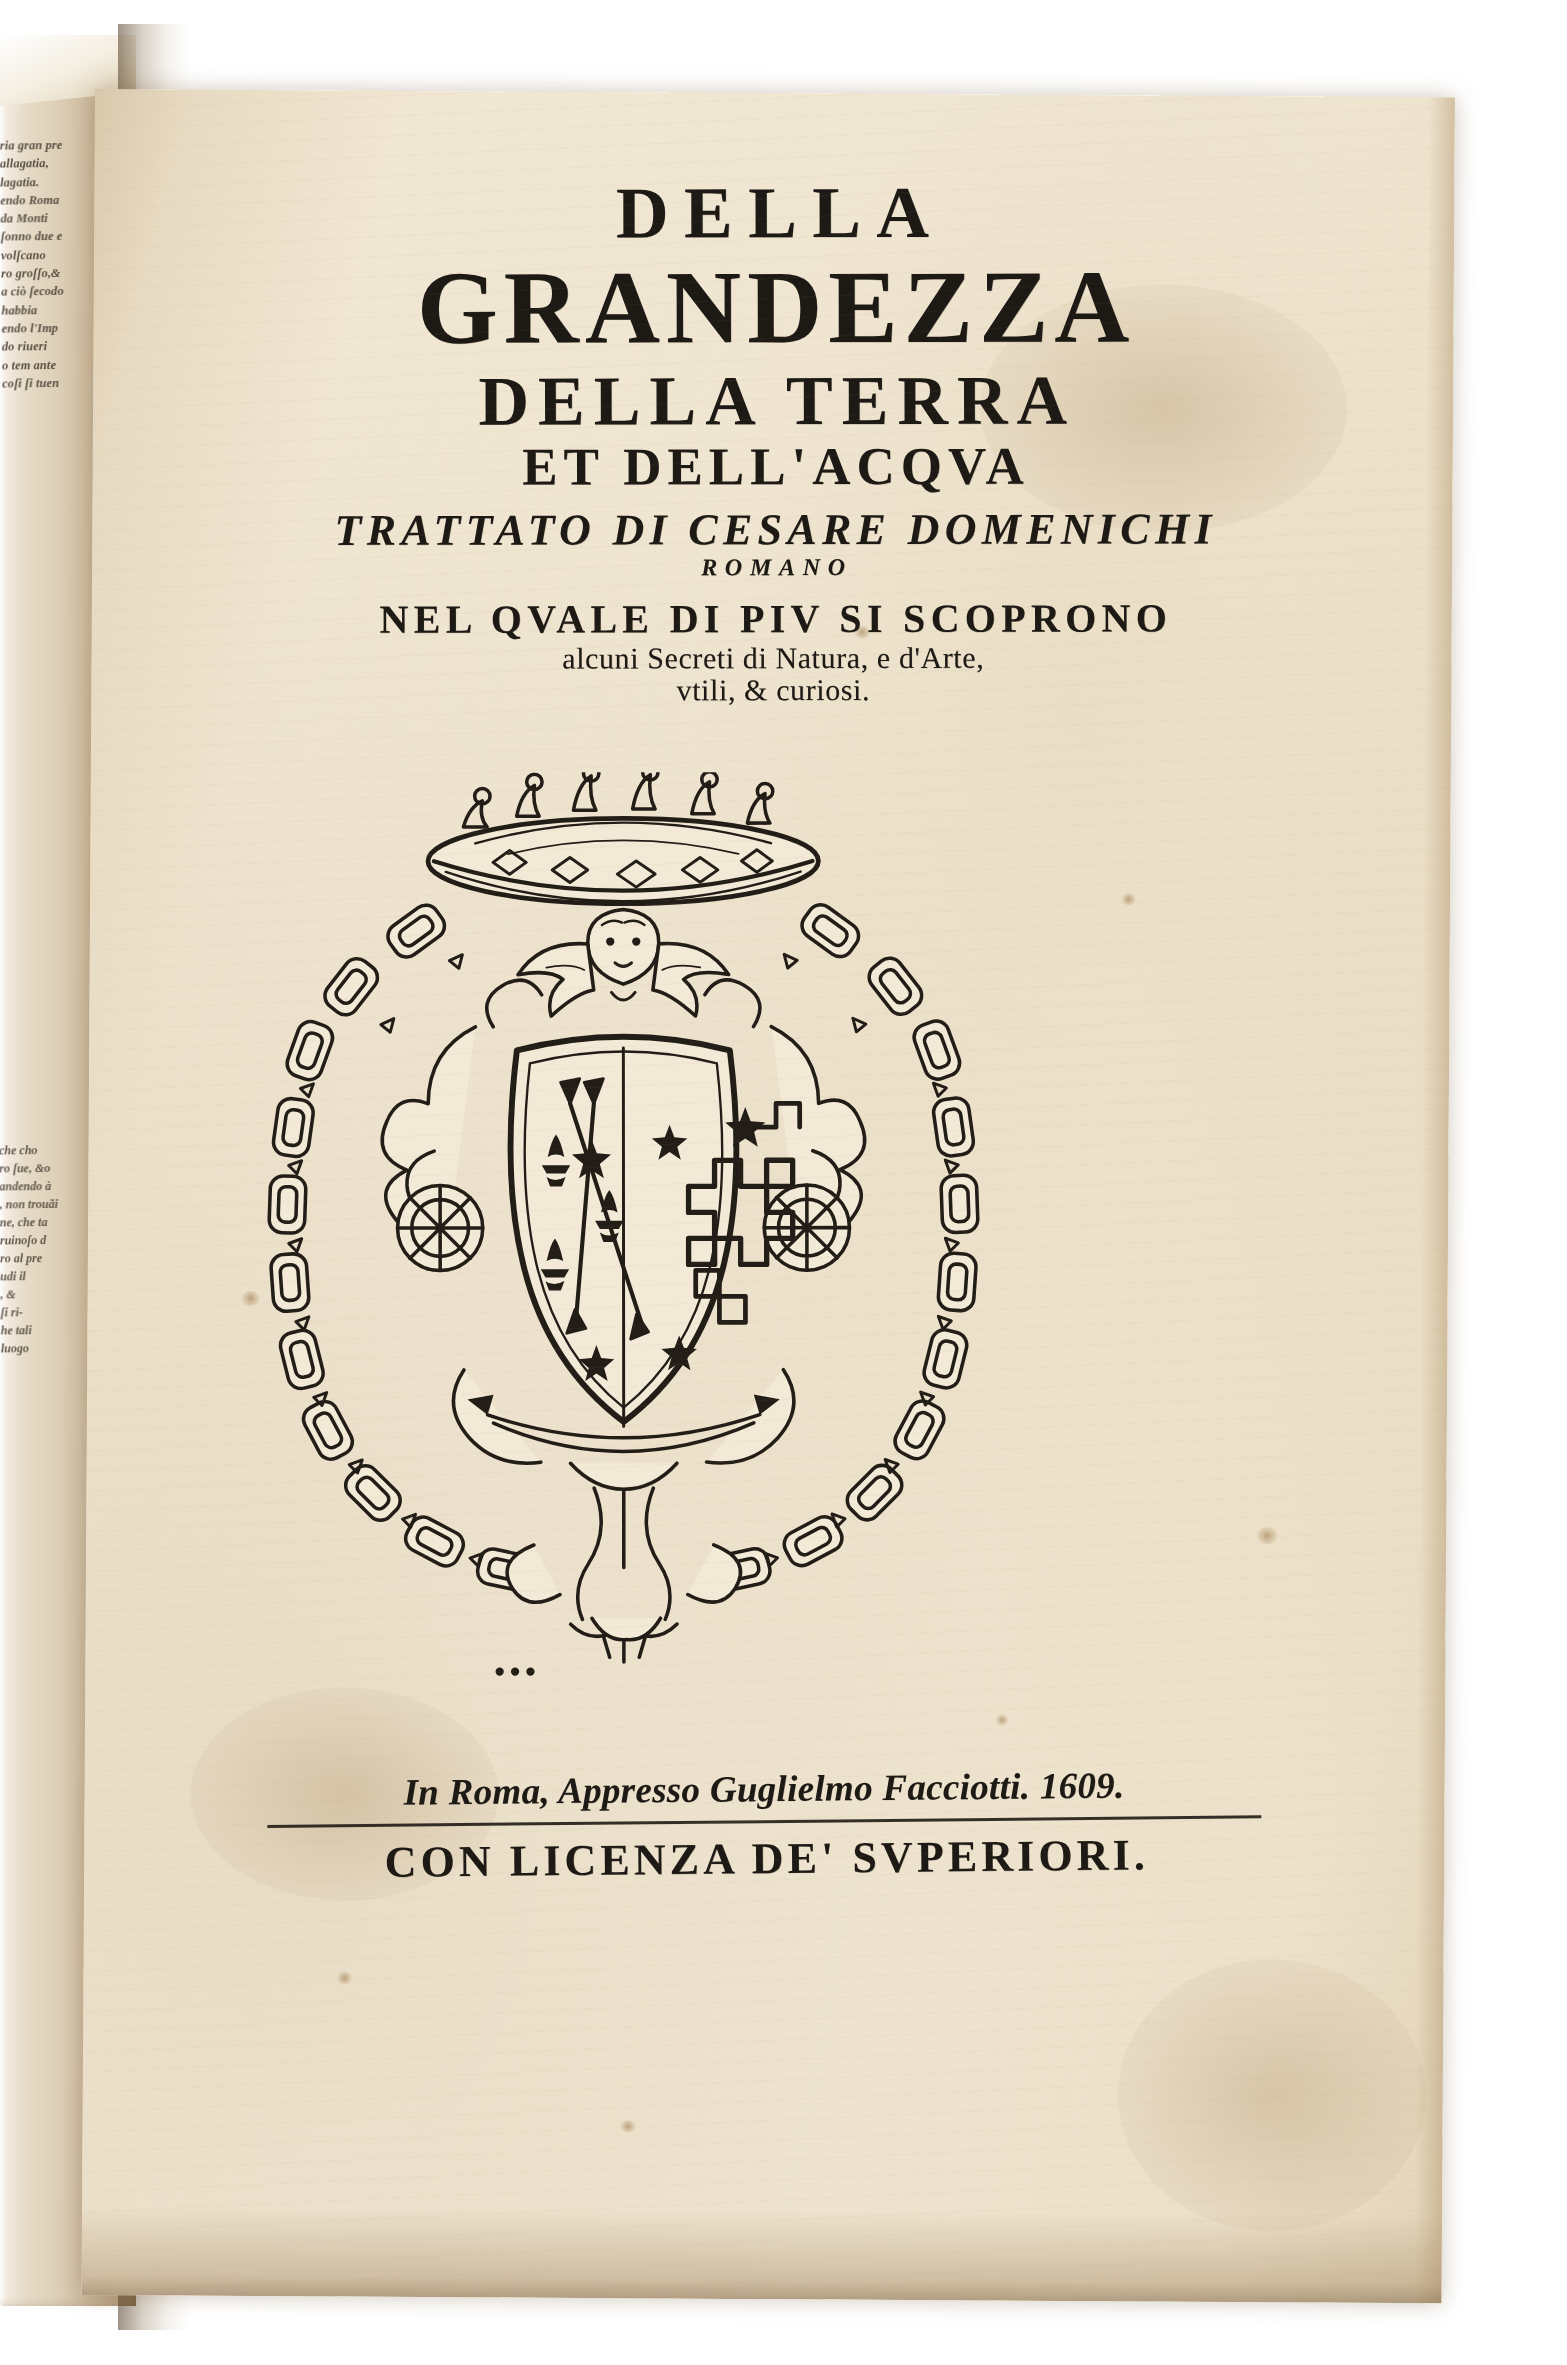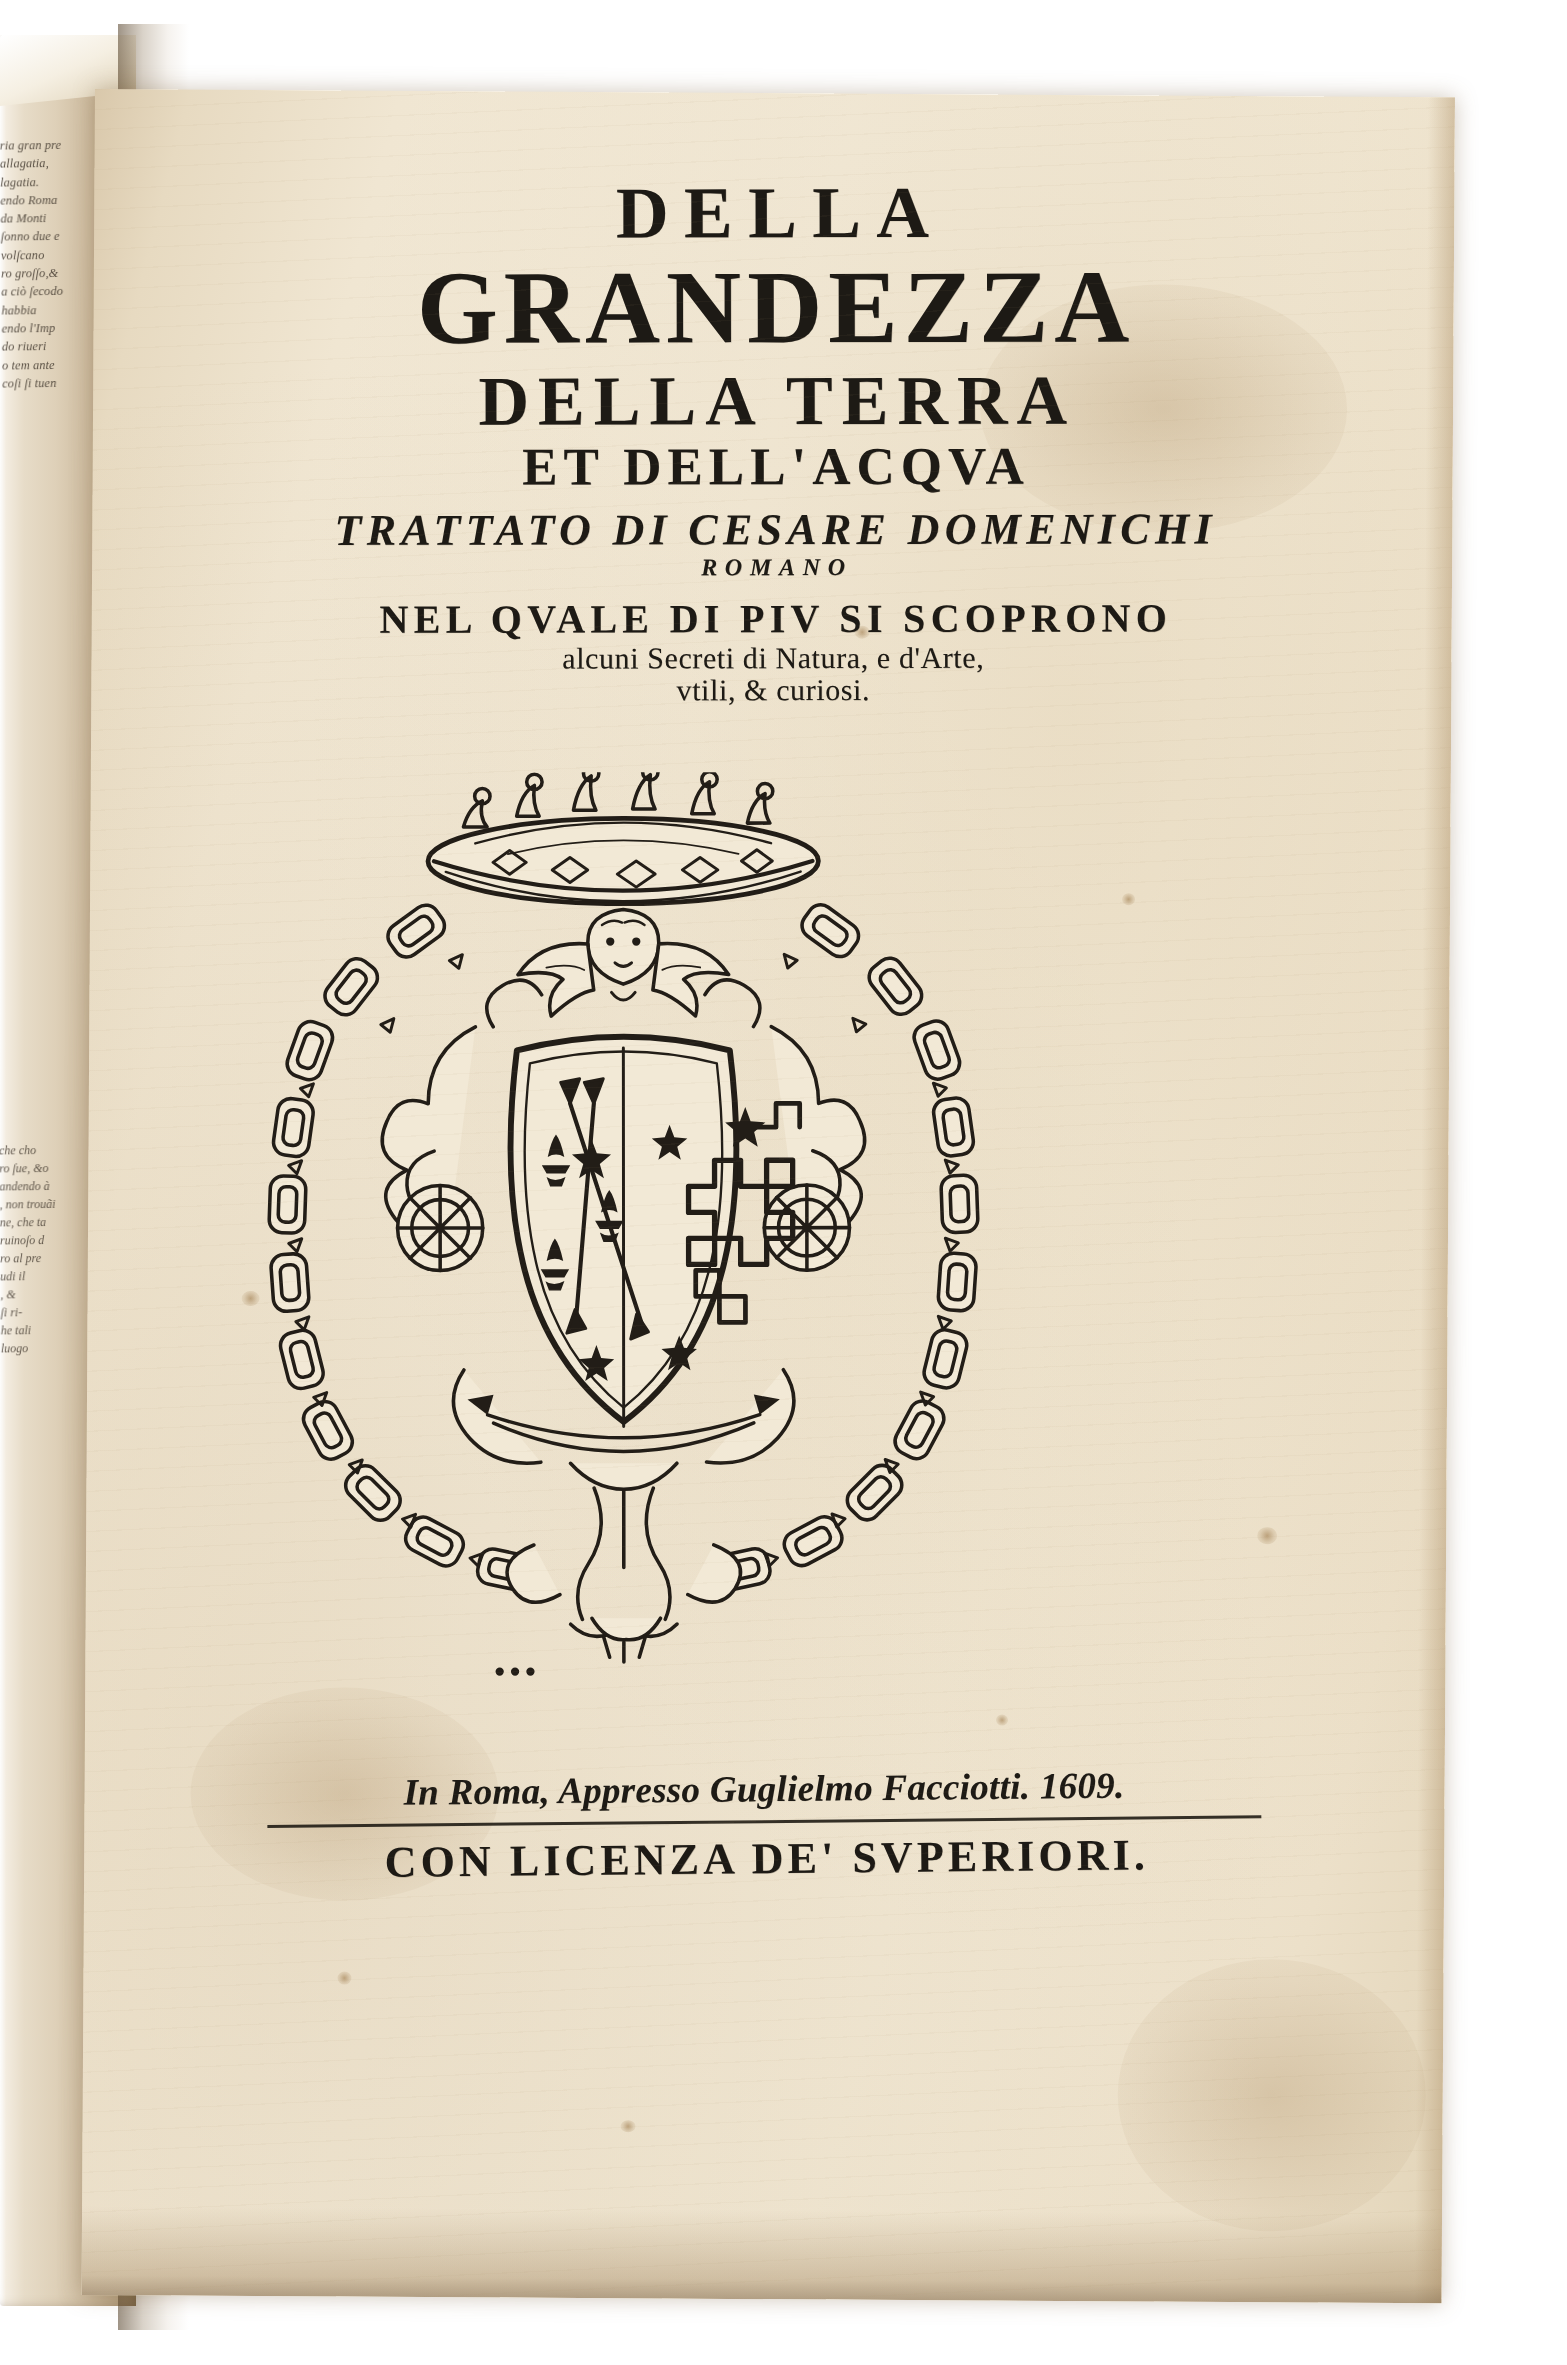--- a/index.html
+++ b/index.html
@@ -32,20 +32,21 @@
         #ffffff 0px,
         #f3ece0 6px,
         #e7dcc8 24px,
         #ded0b8 56px,
         #cdbb9f 89px,
         #b9a484 118px,
         #9d8766 136px);
     border-radius: 2.4px 0 0 3.5px;
     box-shadow: inset -7px 0 13px -4.7px rgba(90,70,45,0.55);
     overflow: hidden;
+    font-weight: bold;
   }
   #verso-top-fold {
     position: absolute;
     left: 0;
     top: 0;
     width: 136px;
     height: 71px;
     background: linear-gradient(160deg, #ffffff 0%, #f5efe2 55%, #e2d6bd 100%);
     transform: skewY(-6deg);
     transform-origin: left top;

